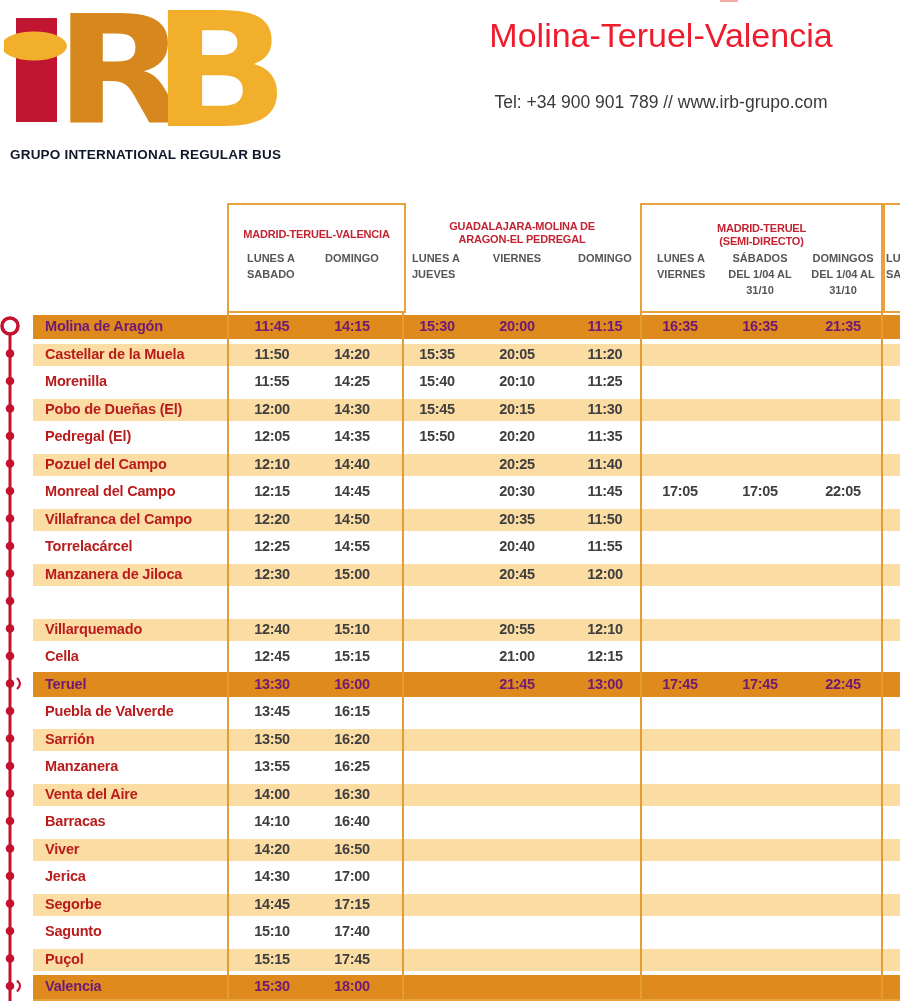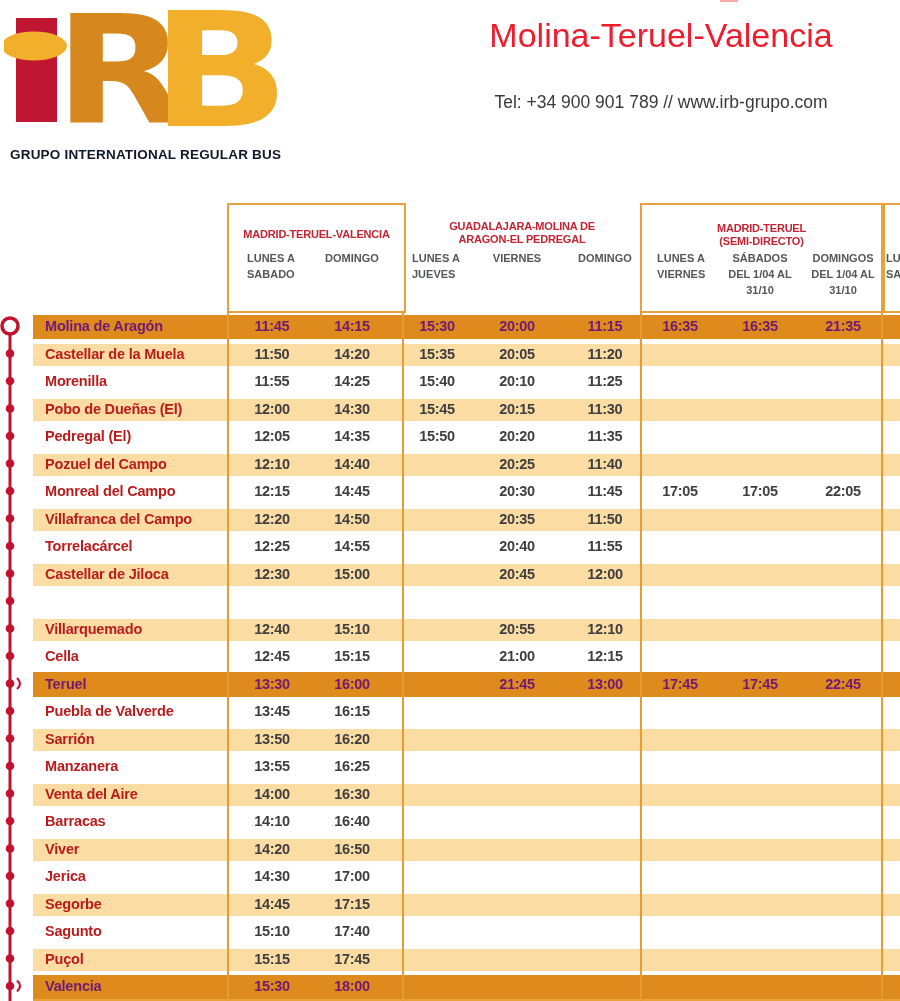--- a/index.html
+++ b/index.html
@@ -187,21 +187,21 @@
       <div class="row white" style="top: 533px;">
         <div class="band"></div>
         <span class="station">Torrelacárcel</span>
         <span class="time c0">12:25</span>
         <span class="time c1">14:55</span>
         <span class="time c3">20:40</span>
         <span class="time c4">11:55</span>
       </div>
       <div class="row peach" style="top: 560.5px;">
         <div class="band"></div>
-        <span class="station">Castellar de Jiloca</span>
+        <span class="station">Manzanera de Jiloca</span>
         <span class="time c0">12:30</span>
         <span class="time c1">15:00</span>
         <span class="time c3">20:45</span>
         <span class="time c4">12:00</span>
       </div>
       <div class="row white" style="top: 606px; margin-top: 16px;">
         <div class="band"></div>
         <span class="station">Santa Eulalia</span>
         <span class="time c0">12:35</span>
         <span class="time c1">15:05</span>

